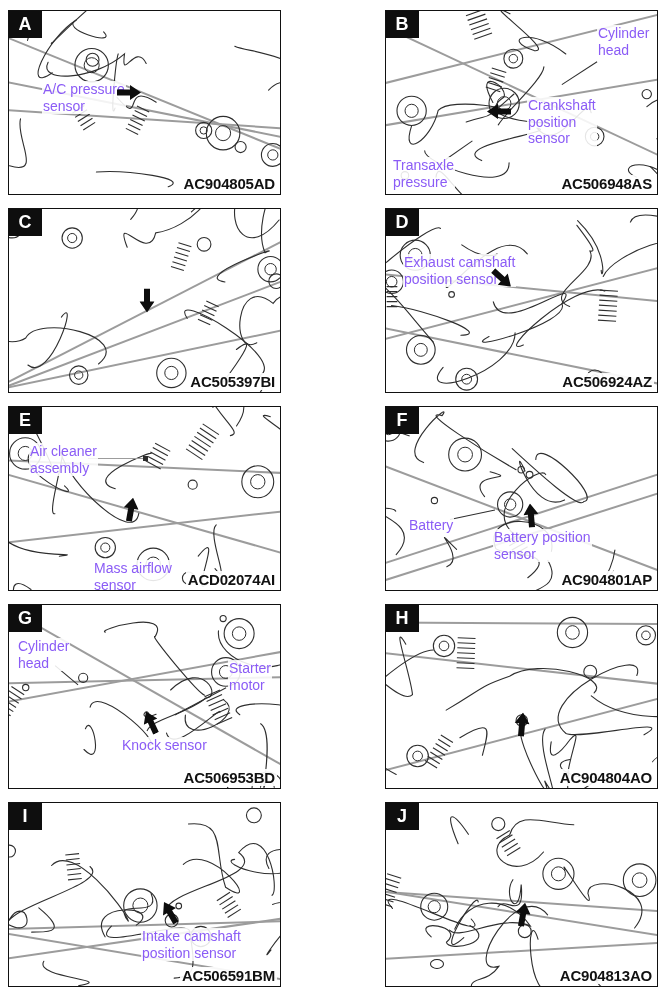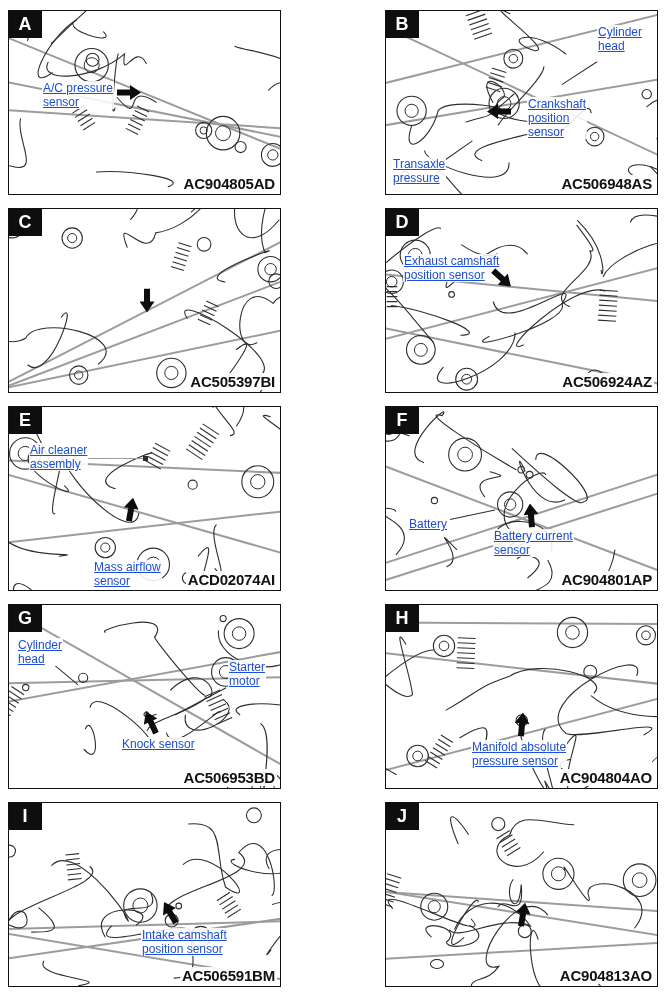--- a/index.html
+++ b/index.html
@@ -2,22 +2,22 @@
 <html><head>
 <meta charset="utf-8">
 <style>
   html,body{margin:0;padding:0;background:#ffffff;}
   body{width:669px;height:1002px;position:relative;font-family:"Liberation Sans",sans-serif;overflow:hidden;}
   .grid{position:absolute;left:8px;top:10px;display:grid;grid-template-columns:273px 273px;column-gap:104px;row-gap:13px;}
   .panel{position:relative;width:273px;height:185px;border:1.5px solid #111;background:#fff;box-sizing:border-box;overflow:hidden;}
   .art{position:absolute;left:0;top:0;width:100%;height:100%;}
   .badge{position:absolute;left:-1px;top:-1px;width:34px;height:28px;background:#0e0e0e;color:#fff;
          display:flex;align-items:center;justify-content:center;font-weight:bold;font-size:18px;z-index:5;}
-  .label{position:absolute;font-size:12px;line-height:1.18;color:#1d4ed8;white-space:pre-line;
-         background:rgba(255,255,255,.88);padding:0 1px;z-index:4;text-decoration:underline;}
+  .label{position:absolute;font-size:14px;line-height:1.18;color:#8b5cf6;white-space:pre-line;
+         background:rgba(255,255,255,.88);padding:0 1px;z-index:4;}
   .code{position:absolute;right:3px;bottom:2px;font-size:15px;font-weight:bold;color:#111;
         background:rgba(255,255,255,.92);padding:0 2px;z-index:4;letter-spacing:-.2px;}
   .arrow{position:absolute;width:24px;height:15px;z-index:4;}
   .arrow svg{display:block;width:24px;height:15px;}
   .arrow polygon{fill:#0d0d0d;}
   .leader{position:absolute;height:1.3px;background:#2e2e2e;transform-origin:0 50%;z-index:3;}
   .glyph{position:absolute;width:12px;height:8px;border:1.3px solid #222;border-radius:50%;z-index:3;background:rgba(255,255,255,.8);}
 
   
   .p0 .l1{left:33px;top:70px;}
@@ -357,21 +357,21 @@
         <line x1="12.153775630444446" y1="24.555864293805875" x2="23.605535555942563" y2="28.432121327670394" stroke="#2e2e2e" stroke-width="1.1"></line>
         <line x1="120.91331963264383" y1="133.83655611099675" x2="134.16368975034533" y2="126.30037498777888" stroke="#2e2e2e" stroke-width="1.1"></line>
         <line x1="123.38870166391072" y1="138.1808033184288" x2="136.63907178161222" y2="130.64462219521093" stroke="#2e2e2e" stroke-width="1.1"></line>
         <line x1="125.8640836951776" y1="142.52505052586082" x2="139.11445381287908" y2="134.98886940264296" stroke="#2e2e2e" stroke-width="1.1"></line>
         <line x1="128.33946572644447" y1="146.86929773329285" x2="141.58983584414597" y2="139.333116610075" stroke="#2e2e2e" stroke-width="1.1"></line>
         <line x1="130.81484775771136" y1="151.2135449407249" x2="144.06521787541286" y2="143.67736381750703" stroke="#2e2e2e" stroke-width="1.1"></line>
       </svg>
     <div class="badge">F</div>
     <div class="label l1">Battery</div>
     <div class="leader lead1"></div>
-    <div class="label l2">Battery current
+    <div class="label l2">Battery position
 sensor</div>
     <span class="arrow a1">
         <svg viewBox="0 0 24 15">
           <polygon points="0,4.5 13,4.5 13,0 24,7.5 13,15 13,10.5 0,10.5"></polygon>
         </svg>
       </span>
     <div class="code">AC904801AP</div>
   </section>
 
   <section class="panel p6">
@@ -465,22 +465,20 @@
         <line x1="70.50737213959164" y1="62.205667289698965" x2="88.31474438453189" y2="62.92774088266763" stroke="#2e2e2e" stroke-width="1.1"></line>
         <line x1="54.86896891472861" y1="129.5515907960944" x2="66.89172756505704" y2="137.00941446930364" stroke="#2e2e2e" stroke-width="1.1"></line>
         <line x1="52.23670707822743" y1="133.80261392283688" x2="64.25946572855585" y2="141.26043759604613" stroke="#2e2e2e" stroke-width="1.1"></line>
         <line x1="49.60444524172625" y1="138.05363704957935" x2="61.62720389205468" y2="145.5114607227886" stroke="#2e2e2e" stroke-width="1.1"></line>
         <line x1="46.97218340522507" y1="142.30466017632185" x2="58.994942055553494" y2="149.7624838495311" stroke="#2e2e2e" stroke-width="1.1"></line>
         <line x1="44.33992156872389" y1="146.5556833030643" x2="56.362680219052315" y2="154.01350697627356" stroke="#2e2e2e" stroke-width="1.1"></line>
         <line x1="41.70765973222271" y1="150.8067064298068" x2="53.730418382551136" y2="158.26453010301606" stroke="#2e2e2e" stroke-width="1.1"></line>
         <line x1="39.07539789572153" y1="155.05772955654928" x2="51.09815654604996" y2="162.51555322975852" stroke="#2e2e2e" stroke-width="1.1"></line>
       </svg>
     <div class="badge">H</div>
-    <div class="label l1">Manifold absolute
-pressure sensor</div>
     <span class="arrow a1">
         <svg viewBox="0 0 24 15">
           <polygon points="0,4.5 13,4.5 13,0 24,7.5 13,15 13,10.5 0,10.5"></polygon>
         </svg>
       </span>
     <div class="code">AC904804AO</div>
   </section>
 
   <section class="panel p8">
     <svg class="art" viewBox="0 0 271 182">

